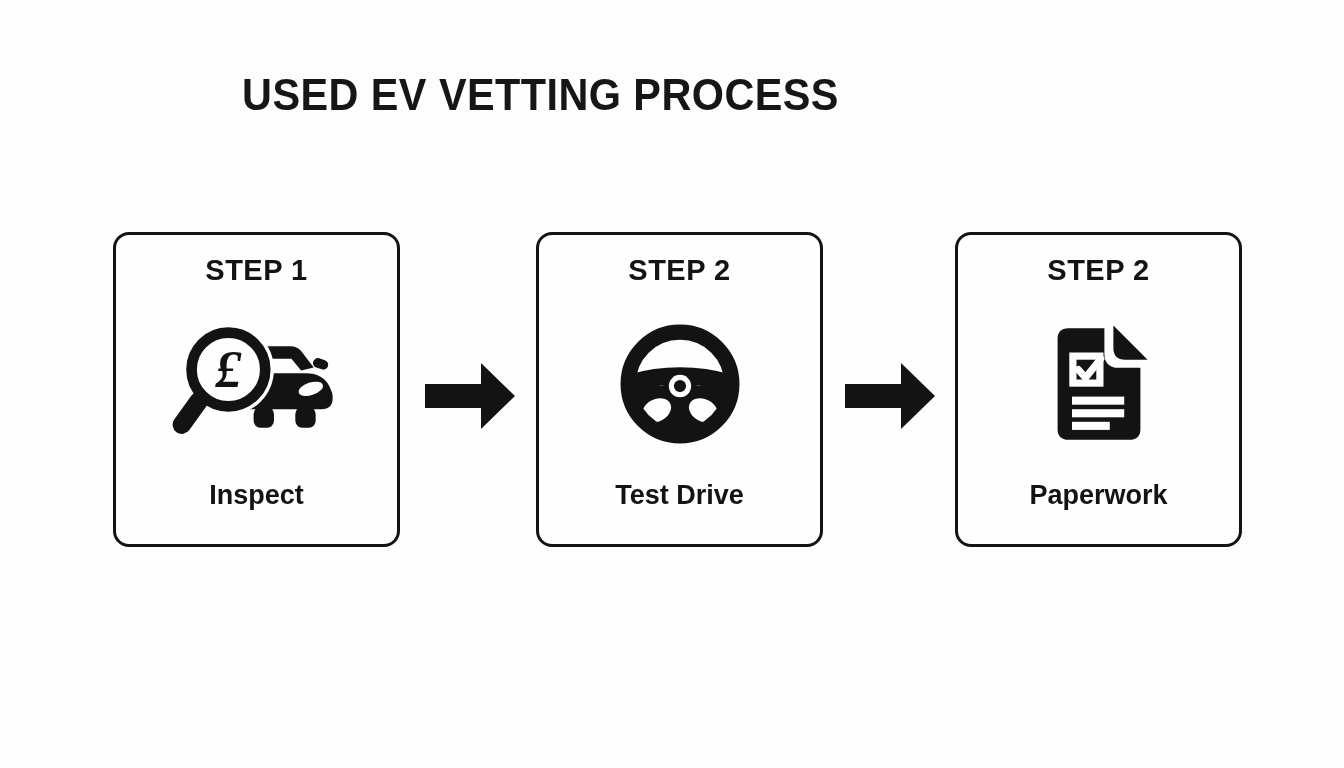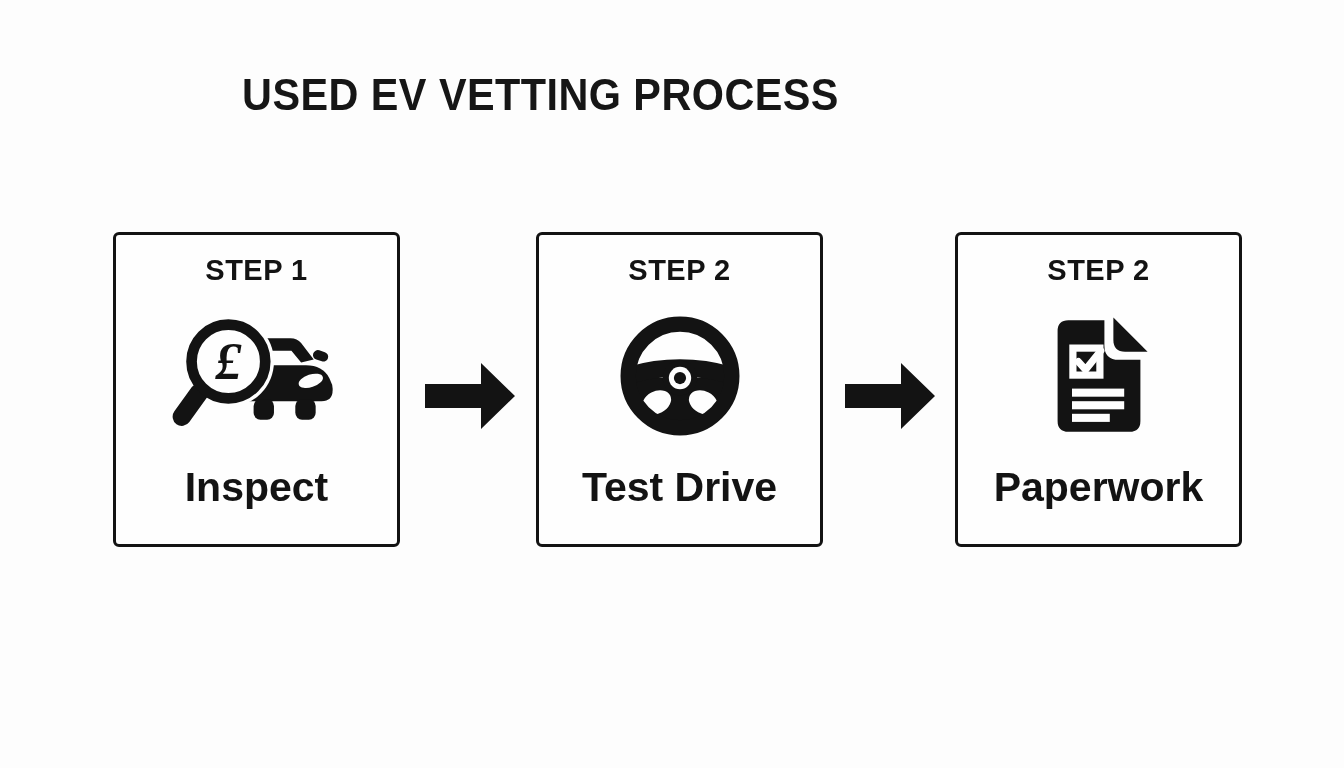--- a/index.html
+++ b/index.html
@@ -16,34 +16,34 @@
   .page-title span{
     display:inline-block;
     font-size:44px;font-weight:bold;letter-spacing:.5px;
     transform:scaleX(.94);transform-origin:center;
     white-space:nowrap;color:#161616;
   }
   .step-card{
     position:absolute;top:232px;width:287px;height:315px;
     box-sizing:border-box;
     background:#fefefe;
-    border:3px solid #131313;border-radius:6px;
+    border:3px solid #131313;border-radius:16px;
     display:flex;flex-direction:column;align-items:center;
     justify-content:space-between;
     padding:19px 10px 33px 10px;
   }
   .card-1{left:113px;}
   .card-2{left:536px;}
   .card-3{left:955px;}
   .step-label{
     font-size:29px;font-weight:bold;letter-spacing:.5px;color:#131313;
   }
   .step-icon{flex:0 0 auto;display:flex;align-items:center;justify-content:center;}
   .step-caption{
-    font-size:41px;font-weight:bold;color:#131313;
+    font-size:27px;font-weight:bold;color:#131313;
   }
   .flow-arrow{position:absolute;width:90px;height:66px;}
   .arrow-1{left:425px;top:363px;}
   .arrow-2{left:845px;top:363px;}
   svg{display:block;}
 </style>
 </head>
 <body>
 
 <div class="page-title">

